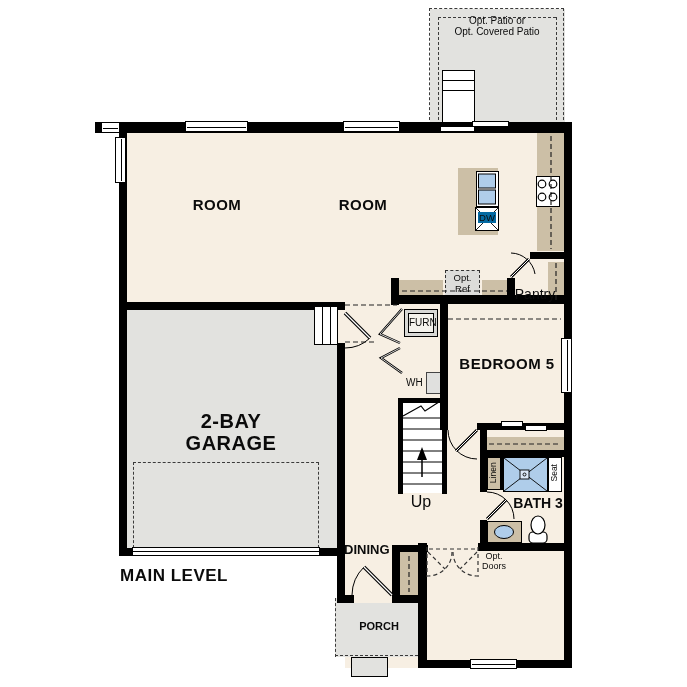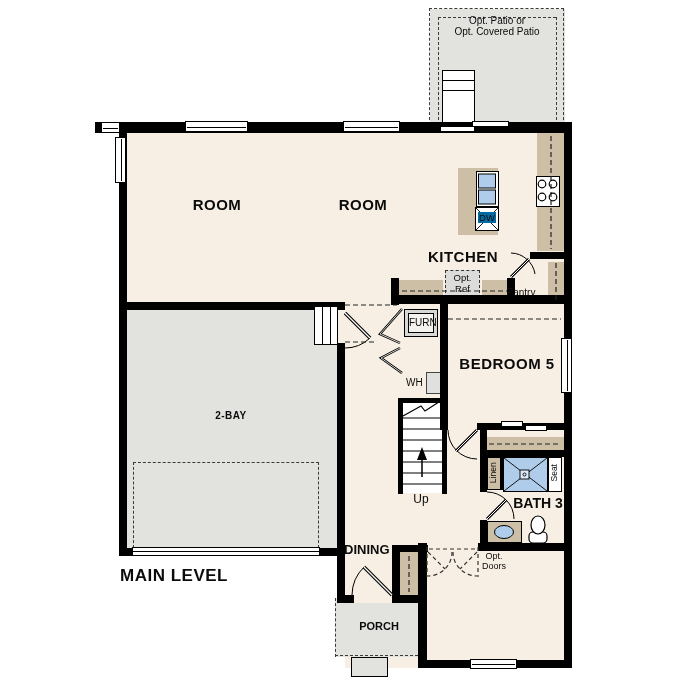--- a/index.html
+++ b/index.html
@@ -237,60 +237,58 @@
 
     <ellipse cx="504" cy="532" rx="9.5" ry="6.5" fill="#afcdea" stroke="#000" stroke-width="1"></ellipse>
   </svg>
 
   <div class="lbl b ctr" style="left:157px;top:197px;width:120px;font-size:15px;letter-spacing:0.5px">
     <div>ROOM</div>
   </div>
   <div class="lbl b ctr" style="left:303px;top:197px;width:120px;font-size:15px;letter-spacing:0.5px">
     <div>ROOM</div>
   </div>
-  <div class="lbl b ctr" style="left:403px;top:249px;width:120px;font-size:15px;letter-spacing:0.5px">
-    <span>KITCHEN</span>
-  </div>
-  <div class="lbl b ctr" style="left:171px;top:410px;width:120px;font-size:10px;letter-spacing:0.5px">
+  <div class="lbl b ctr" style="left:171px;top:410px;width:120px;font-size:20px;letter-spacing:0.5px">
     <div>2-BAY</div>
+    <div>GARAGE</div>
   </div>
   <div class="lbl b ctr" style="left:441px;top:356px;width:132px;font-size:15px;letter-spacing:0.5px">
     <span>BEDROOM 5</span>
   </div>
   <div class="lbl b ctr" style="left:498px;top:496px;width:80px;font-size:14px">
     <span>BATH 3</span>
   </div>
   <div class="lbl b" style="left:344px;top:543px;font-size:13px">
     <span>DINING</span>
   </div>
   <div class="lbl b ctr" style="left:344px;top:620px;width:70px;font-size:11px">
     <span>PORCH</span>
   </div>
-  <div class="lbl ctr" style="left:491px;top:287px;width:60px;font-size:10px">
+  <div class="lbl ctr" style="left:505px;top:287px;width:60px;font-size:14px">
     <span>Pantry</span>
   </div>
   <div class="lbl b" style="left:120px;top:566px;font-size:17px;letter-spacing:0.5px">
     <span>MAIN LEVEL</span>
   </div>
 
   <div class="lbl ctr" style="left:445px;top:273px;width:35px;font-size:9.5px">
     <div>Opt.</div>
     <div>Ref</div>
   </div>
   <div class="lbl ctr" style="left:477px;top:551px;width:34px;font-size:9px">
     <div>Opt.</div>
     <div>Doors</div>
   </div>
   <div class="lbl" style="left:406px;top:377px;font-size:10px">
     <span>WH</span>
   </div>
   <div class="lbl ctr" style="left:475px;top:213px;width:24px;font-size:9.5px">
     <span style="background:#0369a1;padding:0 1px">DW</span>
   </div>
-  <div class="lbl ctr" style="left:407px;top:493px;width:28px;font-size:12px">
+  <div class="lbl ctr" style="left:407px;top:493px;width:28px;font-size:16px">
     <span>Up</span>
   </div>
   <div class="lbl ctr rot" style="left:479px;top:468px;width:30px;font-size:8.5px">
     <span>Linen</span>
   </div>
   <div class="lbl ctr rot" style="left:540px;top:468px;width:30px;font-size:8.5px">
     <span>Seat</span>
   </div>
 
 </div>

